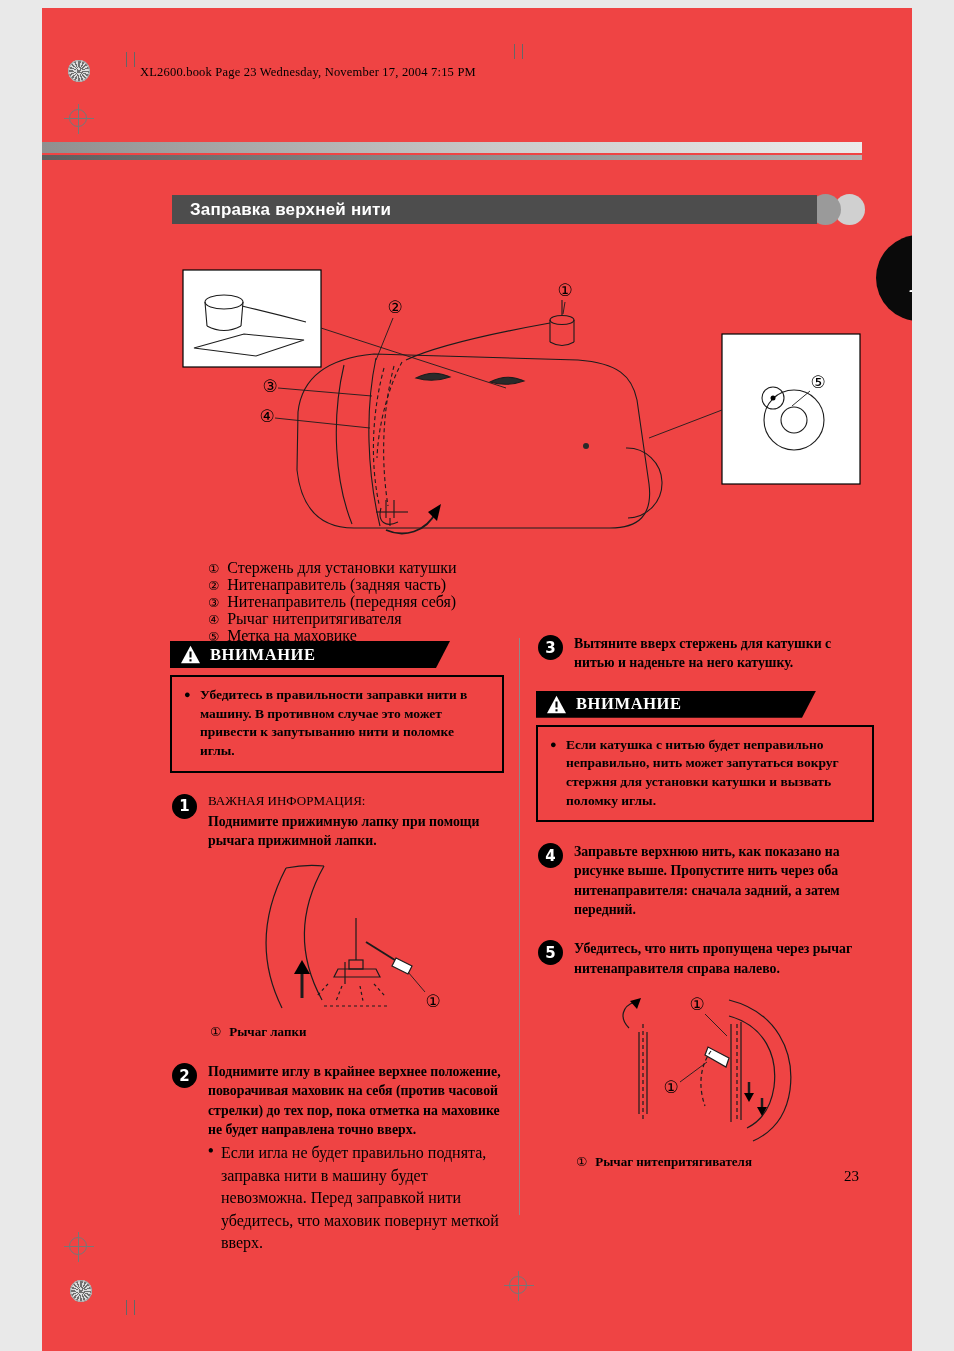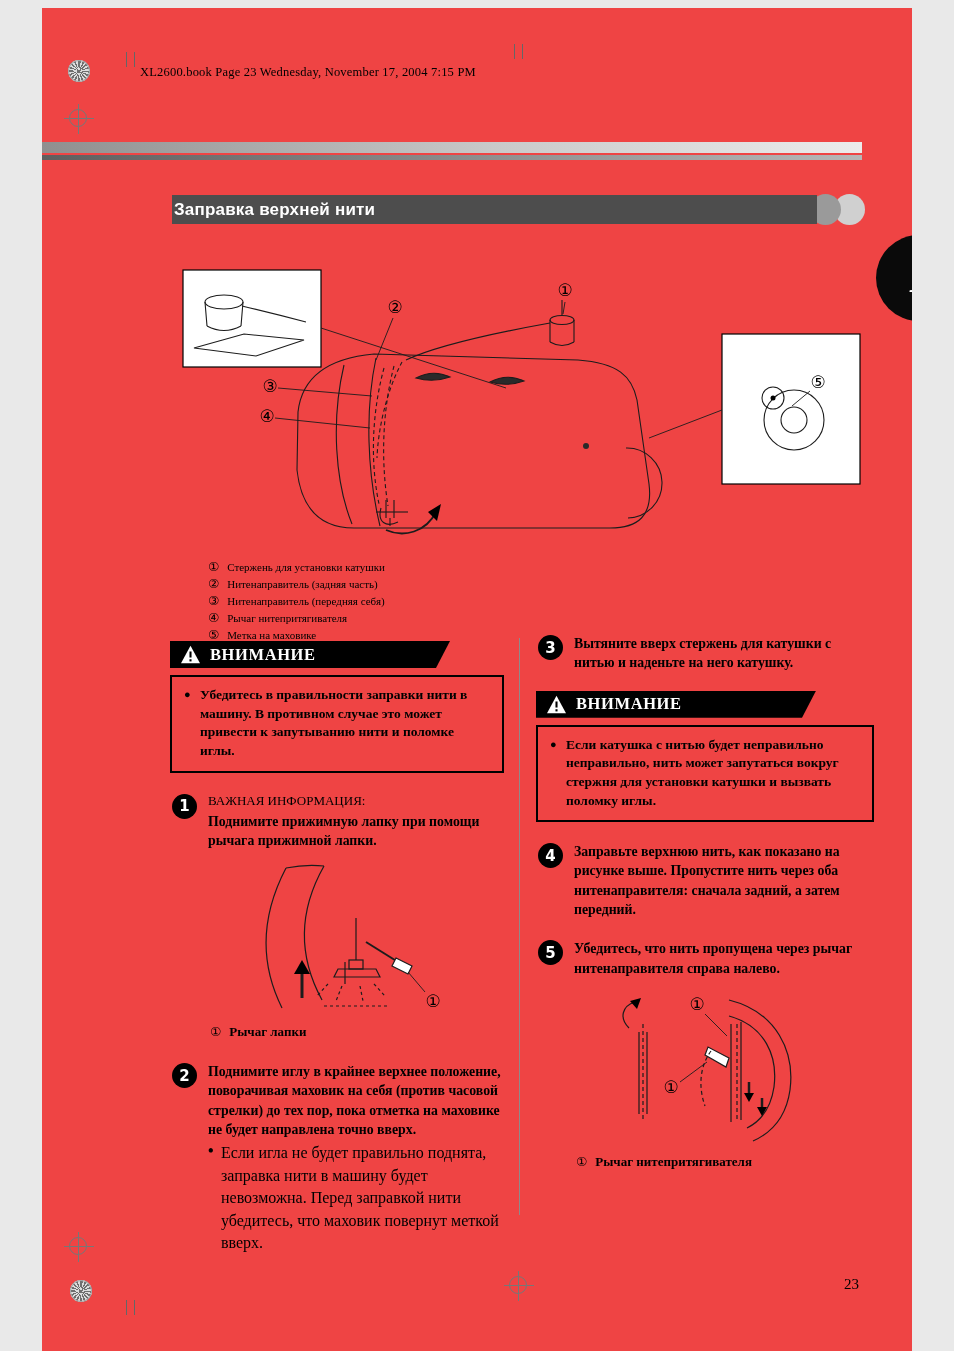--- a/index.html
+++ b/index.html
@@ -19,37 +19,37 @@
   .crop-line{ position:absolute; background:#666; }
   
   .header-note{ position:absolute; left:98px; top:57px; font-size:12.5px; letter-spacing:.2px; }
   .grad1{ position:absolute; left:0; top:134px; width:820px; height:11px;
     background:linear-gradient(to right,#8f8f8f,#c9c9c9 55%,#ececec); }
   .grad2{ position:absolute; left:0; top:147px; width:820px; height:5px;
     background:linear-gradient(to right,#5f5f5f,#b7b7b7); }
   .title-bar{ position:absolute; left:130px; top:187px; width:645px; height:29px;
     background:#4d4d4d; color:#fff; z-index:3;
     font-family:"Liberation Sans", sans-serif; font-weight:700; font-size:17px;
-    line-height:29px; padding-left:2px; letter-spacing:.2px; }
+    line-height:29px; padding-left:18px; letter-spacing:.2px; }
   .title-circle-a{ position:absolute; left:768px; top:186px; width:31px; height:31px;
     border-radius:50%; background:#9a9a9a; z-index:2; }
   .title-circle-b{ position:absolute; left:792px; top:186px; width:31px; height:31px;
     border-radius:50%; background:#d0d0d0; z-index:1; }
   .chapter-badge{ position:absolute; left:834px; top:227px; width:86px; height:86px;
     border-radius:50%; background:#0a0a0a; color:#fff; display:flex;
     align-items:center; justify-content:center;
     font:italic 700 42px "Liberation Serif", serif; }
   
   .main-illu{ position:absolute; left:138px; top:252px; width:688px; height:296px; }
   svg text{ font-family:"DejaVu Sans", sans-serif; font-size:17px; fill:#000; }
   
   .legend{ position:absolute; left:166px; top:551px; }
   .legend-row{ display:flex; align-items:baseline; height:17px; }
   .legend-num{ font-family:"DejaVu Sans", sans-serif; font-size:12.5px; margin-right:8px; }
-  .legend-text{ font-size:11px; }
+  .legend-text{ font-size:16px; }
   
   .col-left{ position:absolute; left:128px; top:633px; width:334px; }
   .col-right{ position:absolute; left:494px; top:626px; width:338px; }
   .divider{ position:absolute; left:477px; top:630px; width:1px; height:577px; background:#8c8c8c; }
   
   .w-banner{ width:280px; height:27px; background:#000; display:flex; align-items:center;
     clip-path:polygon(0 0, 100% 0, 95% 100%, 0 100%); }
   .w-icon{ width:21px; height:19px; margin:0 9px 0 10px; }
   .w-title{ color:#fff; font-weight:700; font-size:16.5px; letter-spacing:.6px;text-align:right; }
   .w-box{ margin-top:7px; border:2.5px solid #000; padding:9px 10px 10px 12px; }
@@ -66,21 +66,21 @@
   .step-text{ font-weight:700; font-size:13.8px; line-height:1.4; }
   .sub-bullet{ display:flex; margin-top:3px; }
   .sub-bullet .dot{ width:13px; flex:none; font-weight:700; }
   .sub-bullet .txt{ font-weight:400; font-size:16px; line-height:1.4; }
   
   .fig-presser{ display:block; width:230px; height:150px; margin:14px 0 0 58px; }
   .fig-takeup{ display:block; width:225px; height:150px; margin:16px 0 0 45px; }
   .fig-caption{ display:flex; align-items:baseline; margin:10px 0 0 40px; }
   .cap-num{ font-family:"DejaVu Sans", sans-serif; font-size:12.5px; margin-right:8px; }
   .cap-text{ font-size:13px;font-weight:bold; }
-  .page-num{ position:absolute; left:802px; top:1268px; font-size:15px; }
+  .page-num{ position:absolute; left:802px; top:1160px; font-size:15px; }
 </style>
 </head>
 <body>
 
 <div class="sheet">
 
   <div class="reg-star" style="left:26px; top:52px;"></div>
   <div class="reg-star" style="left:901px; top:55px;"></div>
   <div class="reg-star" style="left:28px; top:1272px;"></div>
   <div class="reg-star" style="left:903px; top:1272px;"></div>

